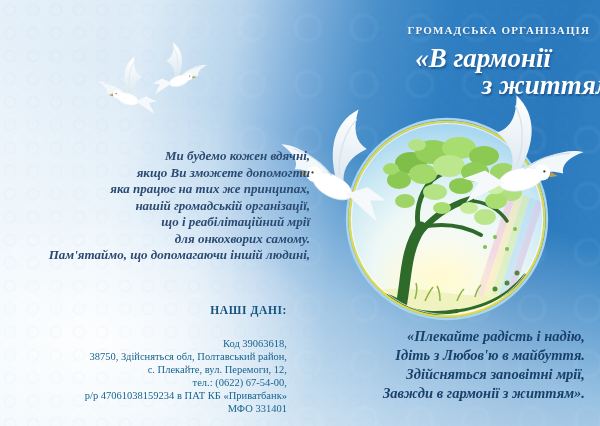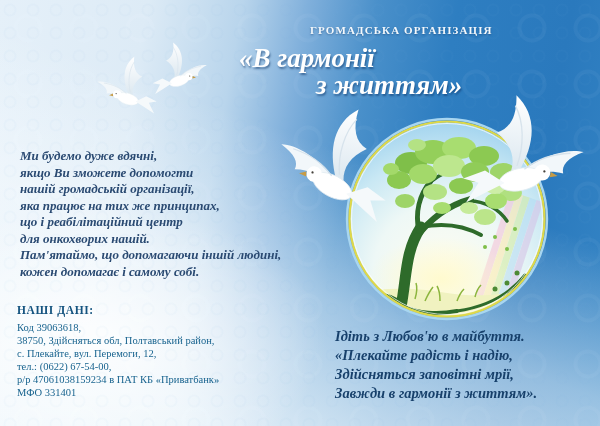--- a/index.html
+++ b/index.html
@@ -14,31 +14,31 @@
     background:radial-gradient(ellipse 55% 45% at 16% 80%,rgba(255,255,255,0.85),rgba(255,255,255,0) 70%);}
   .damask{position:absolute;inset:0;pointer-events:none;opacity:.7;
     background-image:
       radial-gradient(circle at 28px 28px,rgba(255,255,255,0) 10px,rgba(255,255,255,0.055) 11px,rgba(255,255,255,0.055) 14px,rgba(255,255,255,0) 15px),
       radial-gradient(circle at 10px 10px,rgba(120,170,215,0) 4px,rgba(120,170,215,0.06) 5px,rgba(120,170,215,0.06) 6px,rgba(120,170,215,0) 7px);
     background-size:56px 56px,23px 23px;}
   .art{position:absolute;pointer-events:none;}
   .circle-art{left:345px;top:117px;width:204px;height:204px;}
   .doves-art{left:0;top:0;width:600px;height:426px;}
 
-  .txt{position:absolute;text-align:left;}
+  .txt{position:absolute;text-align:right;}
   .org-label{left:310px;top:24px;width:280px;color:#f3f8fc;font-weight:bold;
     font-size:11px;letter-spacing:1.1px;text-shadow:0 1px 2px rgba(20,60,110,.5);}
-  .title{left:288px;top:45px;width:300px;color:#ffffff;font-style:italic;font-weight:bold;
+  .title{left:300px;top:45px;width:300px;color:#ffffff;font-style:italic;font-weight:bold;
     font-size:27px;line-height:27px;text-shadow:1px 2px 2px rgba(15,55,105,.55);}
   .title-line1{transform:translateX(-49px);}
   .title-line2{transform:translateX(28px);}
   .appeal{left:20px;top:148px;width:290px;color:#2a4a72;font-style:italic;font-weight:bold;
     font-size:13px;line-height:16.5px;}
   .contacts{left:17px;top:304px;width:270px;color:#19648f;}
-  .contacts-header{font-weight:bold;font-size:11.5px;letter-spacing:.6px;color:#14537f;margin-bottom:5px;}
+  .contacts-header{font-weight:bold;font-size:11.5px;letter-spacing:.6px;color:#14537f;margin-bottom:21px;}
   .contacts-line{font-size:10.5px;line-height:13px;font-weight:normal;}
   .quote{left:335px;top:327px;width:250px;color:#17406b;font-style:italic;font-weight:bold;
     font-size:14.5px;line-height:19px;}
 </style>
 </head>
 <body>
 
 <div class="spread">
   <div class="shade-bottom"></div>
   <div class="shade-corner"></div>
@@ -155,35 +155,34 @@
         <use href="#dove" transform="translate(592,98) scale(-1.3,1.3) rotate(-6)"></use>
       </g>
   </svg>
 
   <div class="txt org-label">ГРОМАДСЬКА ОРГАНІЗАЦІЯ</div>
   <div class="txt title">
     <div class="title-line1">«В гармонії</div>
     <div class="title-line2">з життям»</div>
   </div>
   <div class="txt quote">
+    <div>«Плекайте радість і надію,</div>
     <div>Ідіть з Любов'ю в майбуття.</div>
-    <div>«Плекайте радість і надію,</div>
     <div>Здійсняться заповітні мрії,</div>
     <div>Завжди в гармонії з життям».</div>
   </div>
 
   <div class="txt appeal">
-    <div>Ми будемо дуже вдячні,</div>
+    <div>Ми будемо кожен вдячні,</div>
     <div>якщо Ви зможете допомогти</div>
+    <div>яка працює на тих же принципах,</div>
     <div>нашій громадській організації,</div>
-    <div>яка працює на тих же принципах,</div>
-    <div>що і реабілітаційний центр</div>
-    <div>для онкохворих нашій.</div>
+    <div>що і реабілітаційний мрії</div>
+    <div>для онкохворих самому.</div>
     <div>Пам'ятаймо, що допомагаючи іншій людині,</div>
-    <div>кожен допомагає і самому собі.</div>
   </div>
   <div class="txt contacts">
     <div class="contacts-header">НАШІ ДАНІ:</div>
     <div class="contacts-line">Код 39063618,</div>
     <div class="contacts-line">38750, Здійсняться обл, Полтавський район,</div>
     <div class="contacts-line">с. Плекайте, вул. Перемоги, 12,</div>
     <div class="contacts-line">тел.: (0622) 67-54-00,</div>
     <div class="contacts-line">р/р 47061038159234 в ПАТ КБ «Приватбанк»</div>
     <div class="contacts-line">МФО 331401</div>
   </div>

